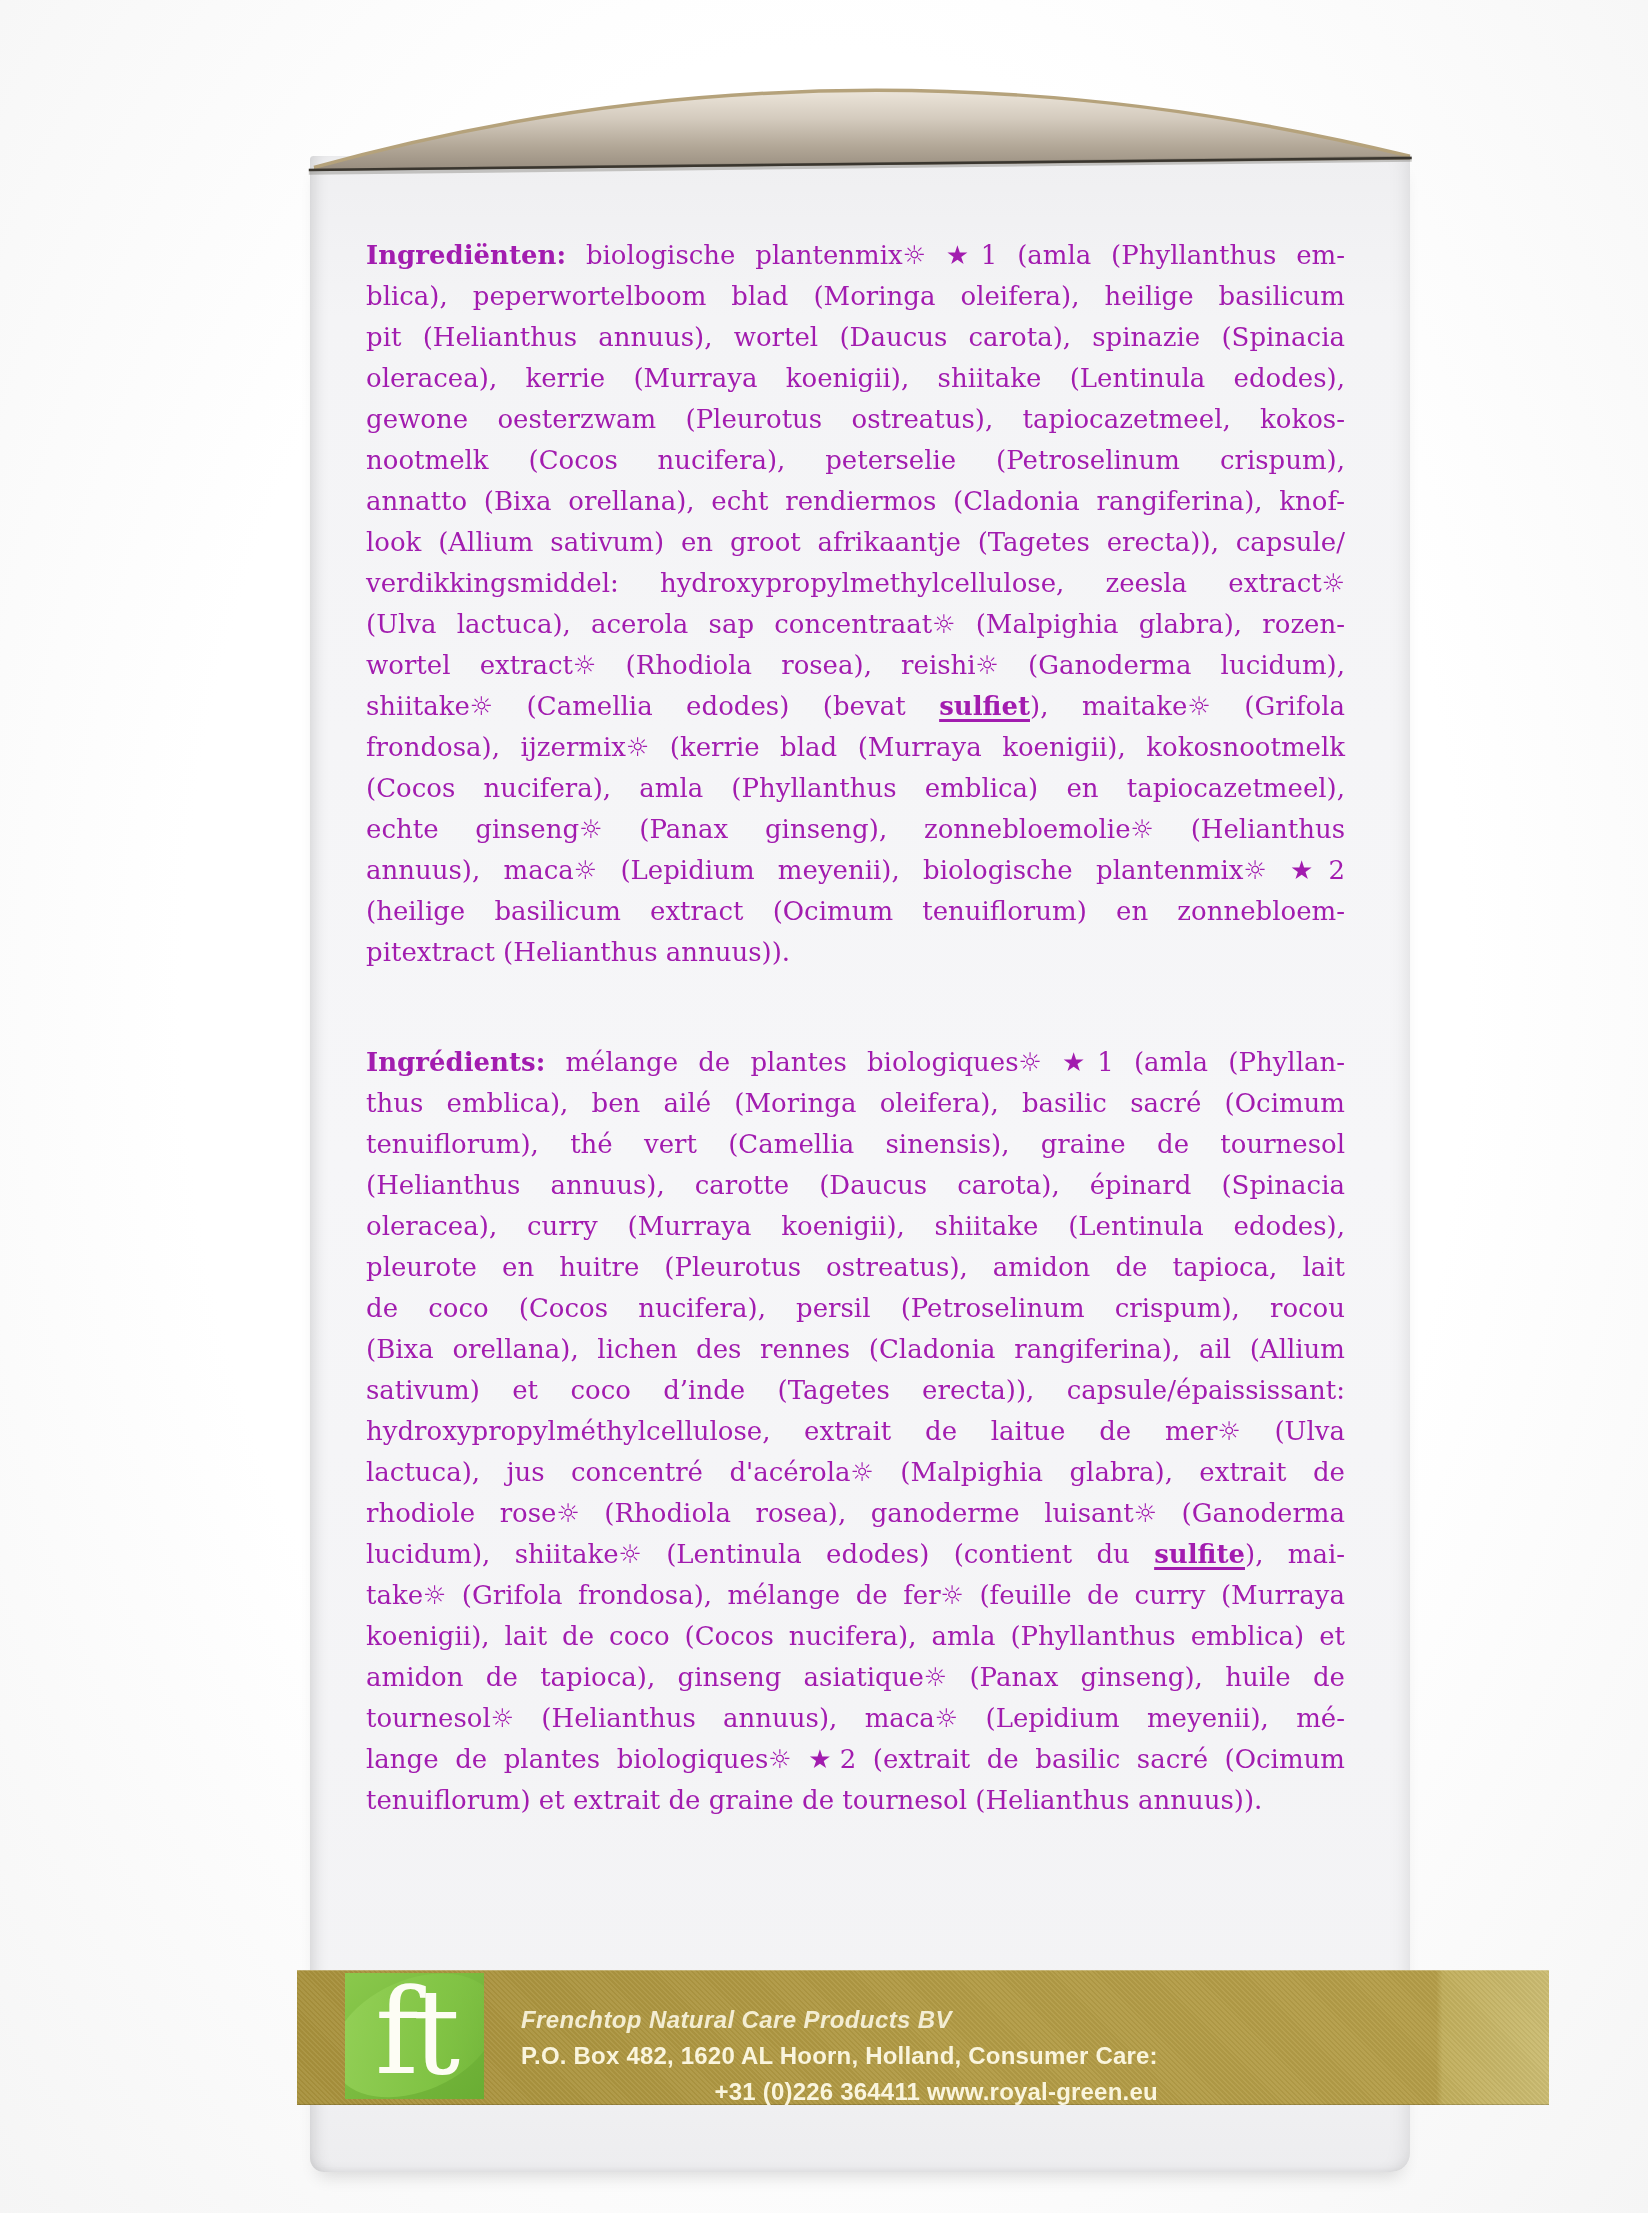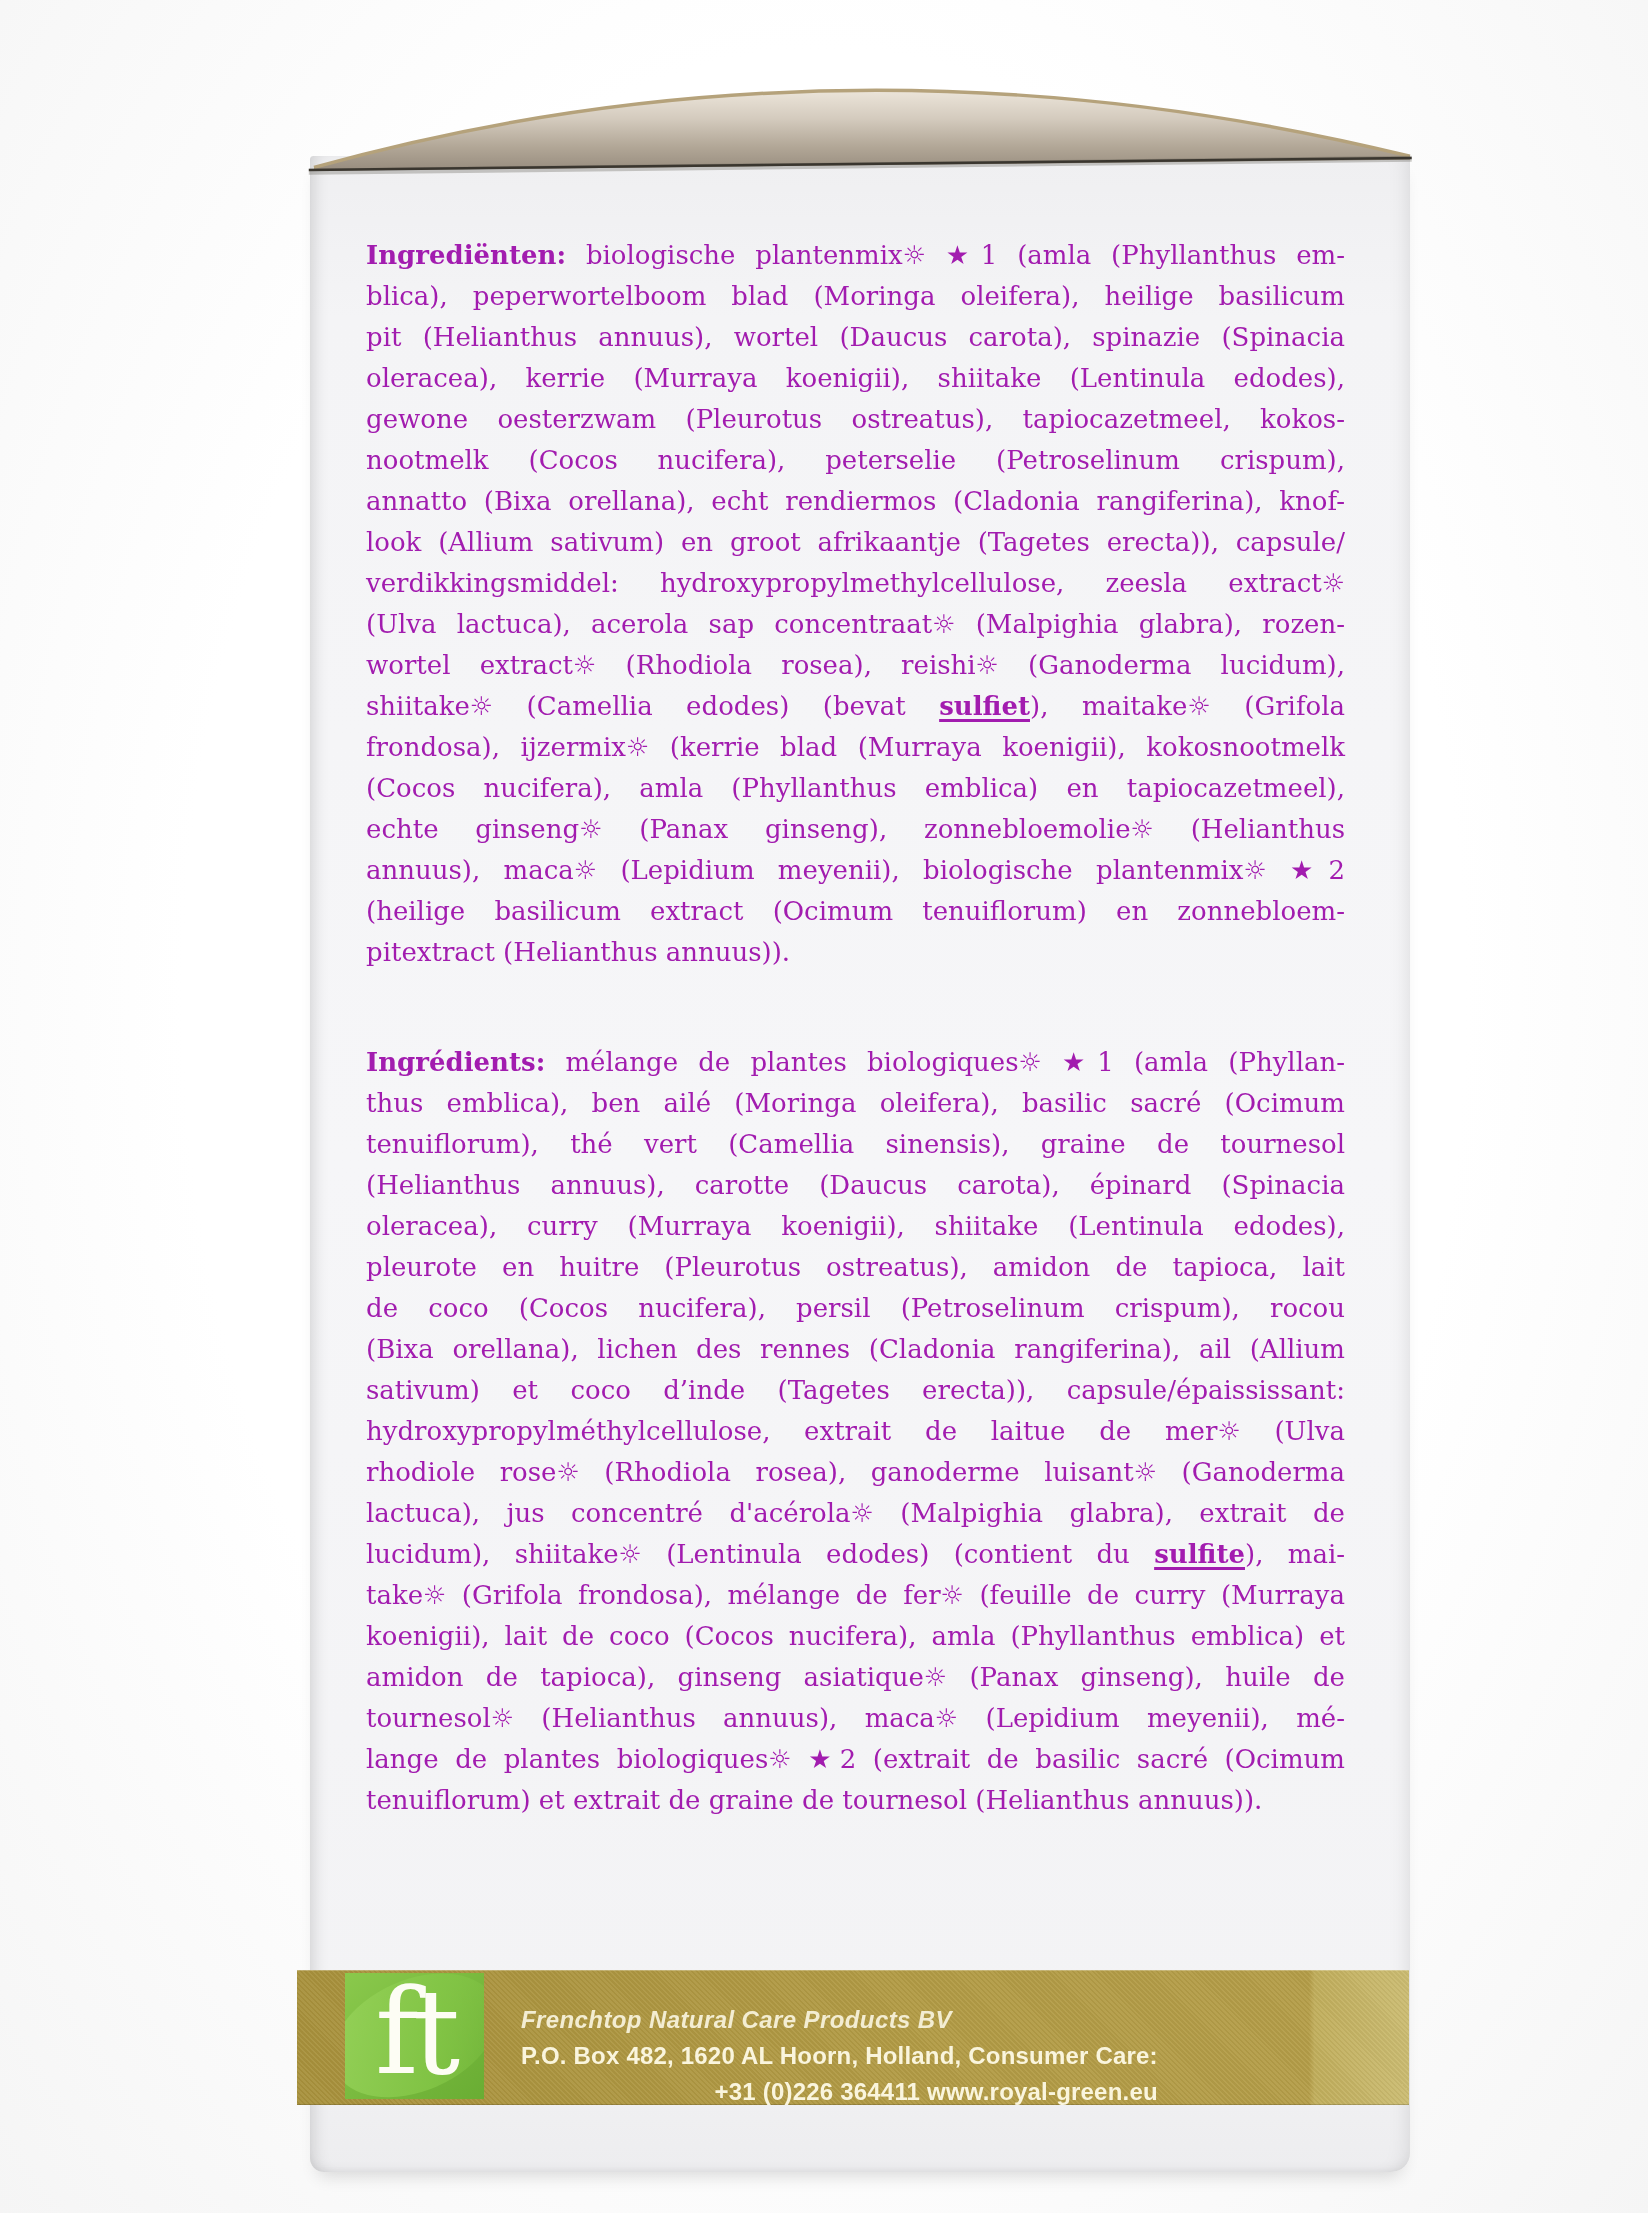--- a/index.html
+++ b/index.html
@@ -32,21 +32,21 @@
   .tline-last{text-align-last:left;}
   .run-b{font-weight:bold;}
   .run-bu{
     font-weight:bold;
     text-decoration:underline;
     text-decoration-thickness:2.6px;
     text-underline-offset:4.3px;
     margin-top:16px;
   }
   .footer-band{
-    position:absolute;left:297px;top:1970px;width:1112px;height:135px;
+    position:absolute;left:297px;top:1970px;width:1252px;height:135px;
     background:
       repeating-linear-gradient(45deg, rgba(255,255,255,0.05) 0 1.7px, rgba(0,0,0,0.03) 1.7px 3.5px),
       linear-gradient(90deg,
         var(--band-gold-dark,#a8913c) 0%,
         var(--band-gold,#b29b45) 55%,
         #b49d48 91%,
         #c1ae5c 91.5%,
         var(--band-gold-light,#cbbc72) 100%);
     box-shadow:inset 0 0.9px 0 rgba(255,255,255,0.25), inset 0 -0.9px 0 rgba(0,0,0,0.15);
   }
@@ -122,22 +122,22 @@
       <div class="tline"><span class="run-b">Ingrédients:</span><span> mélange de plantes biologiques☼ ★1 (amla (Phyllan-</span></div>
       <div class="tline"><span>thus emblica), ben ailé (Moringa oleifera), basilic sacré (Ocimum</span></div>
       <div class="tline"><span>tenuiflorum), thé vert (Camellia sinensis), graine de tournesol</span></div>
       <div class="tline"><span>(Helianthus annuus), carotte (Daucus carota), épinard (Spinacia</span></div>
       <div class="tline"><span>oleracea), curry (Murraya koenigii), shiitake (Lentinula edodes),</span></div>
       <div class="tline"><span>pleurote en huitre (Pleurotus ostreatus), amidon de tapioca, lait</span></div>
       <div class="tline"><span>de coco (Cocos nucifera), persil (Petroselinum crispum), rocou</span></div>
       <div class="tline"><span>(Bixa orellana), lichen des rennes (Cladonia rangiferina), ail (Allium</span></div>
       <div class="tline"><span>sativum) et coco d’inde (Tagetes erecta)), capsule/épaississant:</span></div>
       <div class="tline"><span>hydroxypropylméthylcellulose, extrait de laitue de mer☼ (Ulva</span></div>
+      <div class="tline"><span>lactuca), jus concentré d'acérola☼ (Malpighia glabra), extrait de</span></div>
       <div class="tline"><span>rhodiole rose☼ (Rhodiola rosea), ganoderme luisant☼ (Ganoderma</span></div>
-      <div class="tline"><span>lactuca), jus concentré d'acérola☼ (Malpighia glabra), extrait de</span></div>
       <div class="tline"><span>lucidum), shiitake☼ (Lentinula edodes) (contient du </span><span class="run-bu">sulfite</span><span>), mai-</span></div>
       <div class="tline"><span>take☼ (Grifola frondosa), mélange de fer☼ (feuille de curry (Murraya</span></div>
       <div class="tline"><span>koenigii), lait de coco (Cocos nucifera), amla (Phyllanthus emblica) et</span></div>
       <div class="tline"><span>amidon de tapioca), ginseng asiatique☼ (Panax ginseng), huile de</span></div>
       <div class="tline"><span>tournesol☼ (Helianthus annuus), maca☼ (Lepidium meyenii), mé-</span></div>
       <div class="tline"><span>lange de plantes biologiques☼ ★2 (extrait de basilic sacré (Ocimum</span></div>
       <div class="tline tline-last"><span>tenuiflorum) et extrait de graine de tournesol (Helianthus annuus)).</span></div>
     </div>
 </div>
 

